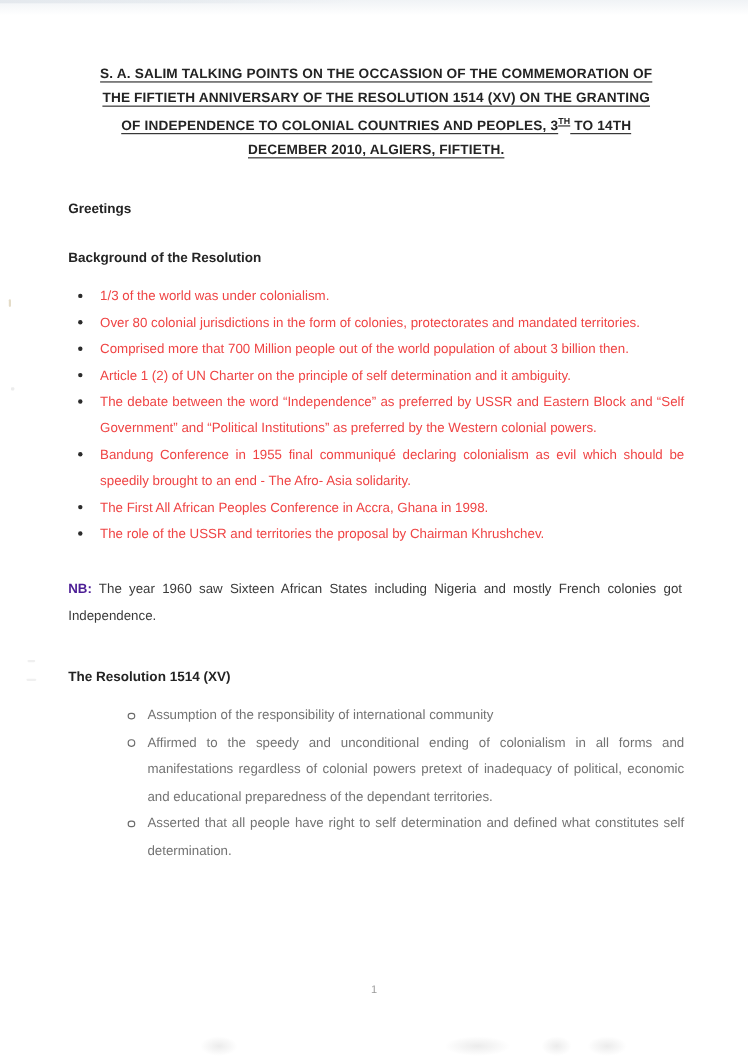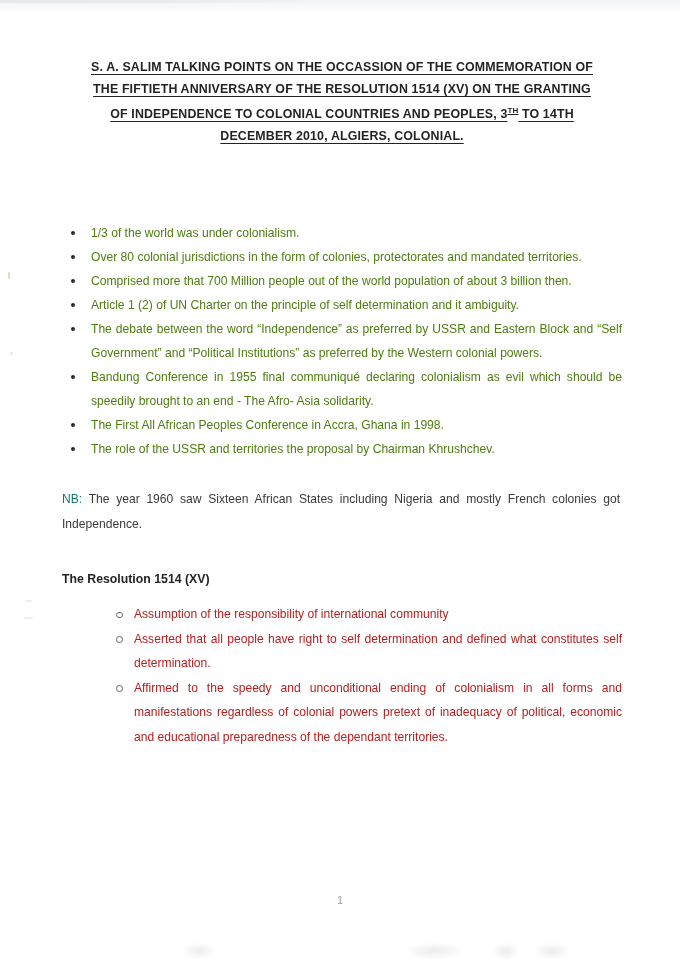--- a/index.html
+++ b/index.html
@@ -88,21 +88,21 @@
     list-style: none;
     margin: 0;
     padding: 0;
   }
   ul.bullets > li {
     position: relative;
     padding-left: 29px;
     font-size: 12.1px;
     line-height: 24px;
     text-align: justify;
-    color: #4d7c0f;
+    color: #ef4444;
     margin-bottom: 0px;
   }
   ul.bullets > li::before {
     content: "";
     position: absolute;
     left: 9px;
     top: 10px;
     width: 4px;
     height: 4px;
     border-radius: 50%;
@@ -113,21 +113,21 @@
     list-style: none;
     margin: 0;
     padding: 0;
   }
   ul.subbullets > li {
     position: relative;
     padding-left: 72px;
     font-size: 12.1px;
     line-height: 24.5px;
     text-align: justify;
-    color: #b91c1c;
+    color: #737373;
   }
   ul.subbullets > li::before {
     content: "";
     position: absolute;
     left: 54px;
     top: 9.5px;
     width: 4.5px;
     height: 4.5px;
     border-radius: 50%;
     border: 1px solid #6a6a6a;
@@ -136,22 +136,22 @@
 
   .nb-para {
     font-size: 12.1px;
     line-height: 24.5px;
     text-align: justify;
     color: #3a3a3a;
     margin: 0;
     padding-right: 2px;
   }
   .nb-para .nb-label {
-    font-weight: normal;
-    color: #0f766e;
+    font-weight: bold;
+    color: #4c1d95;
   }
 
   .page-number {
     position: absolute;
     left: 0; right: 0;
     top: 895px;
     text-align: center;
     font-size: 10px;
     color: #9a9a9a;
   }
@@ -193,28 +193,30 @@
   <div class="speck s2"></div>
   <div class="speck s3"></div>
   <div class="speck s4"></div>
 
   <div class="sheet">
 
     <h1 class="doc-title">
       <span class="tline u">S. A. SALIM TALKING POINTS ON THE OCCASSION OF THE COMMEMORATION OF</span>
       <span class="tline u">THE FIFTIETH ANNIVERSARY OF THE RESOLUTION 1514 (XV) ON THE GRANTING</span>
       <span class="tline"><span class="u">OF INDEPENDENCE TO COLONIAL COUNTRIES AND PEOPLES, 3</span><sup>TH</sup><span class="u"> TO 14TH</span></span>
-      <span class="tline u">DECEMBER 2010, ALGIERS, COLONIAL.</span>
+      <span class="tline u">DECEMBER 2010, ALGIERS, FIFTIETH.</span>
     </h1>
 
     <div class="section-gap-lg"></div>
 
+    <p class="heading">Greetings</p>
 
     <div class="section-gap-md"></div>
 
+    <p class="heading">Background of the Resolution</p>
 
     <div class="section-gap-sm"></div>
 
     <ul class="bullets">
       <li>1/3 of the world was under colonialism.</li>
       <li>Over 80 colonial jurisdictions in the form of colonies, protectorates and mandated territories.</li>
       <li>Comprised more that 700 Million people out of the world population of about 3 billion then.</li>
       <li>Article 1 (2) of UN Charter on the principle of self determination and it ambiguity.</li>
       <li>The debate between the word “Independence” as preferred by USSR and Eastern Block and “Self Government” and “Political Institutions” as preferred by the Western colonial powers.</li>
       <li>Bandung Conference in 1955 final communiqué declaring colonialism as evil which should be speedily brought to an end - The Afro- Asia solidarity.</li>
@@ -228,22 +230,22 @@
 
     <div class="section-gap-lg"></div>
 
     <p class="heading">The Resolution 1514 (XV)</p>
 
     <div class="section-gap-sm"></div>
 
 
     <ul class="subbullets">
       <li>Assumption of the responsibility of international community</li>
+      <li>Affirmed to the speedy and unconditional ending of colonialism in all forms and manifestations regardless of colonial powers pretext of inadequacy of political, economic and educational preparedness of the dependant territories.</li>
       <li>Asserted that all people have right to self determination and defined what constitutes self determination.</li>
-      <li>Affirmed to the speedy and unconditional ending of colonialism in all forms and manifestations regardless of colonial powers pretext of inadequacy of political, economic and educational preparedness of the dependant territories.</li>
     </ul>
 
   </div>
 
   <div class="page-number">1</div>
 
   <div class="bottom-artifact b1"></div>
   <div class="bottom-artifact b2"></div>
   <div class="bottom-artifact b3"></div>
   <div class="bottom-artifact b4"></div>

